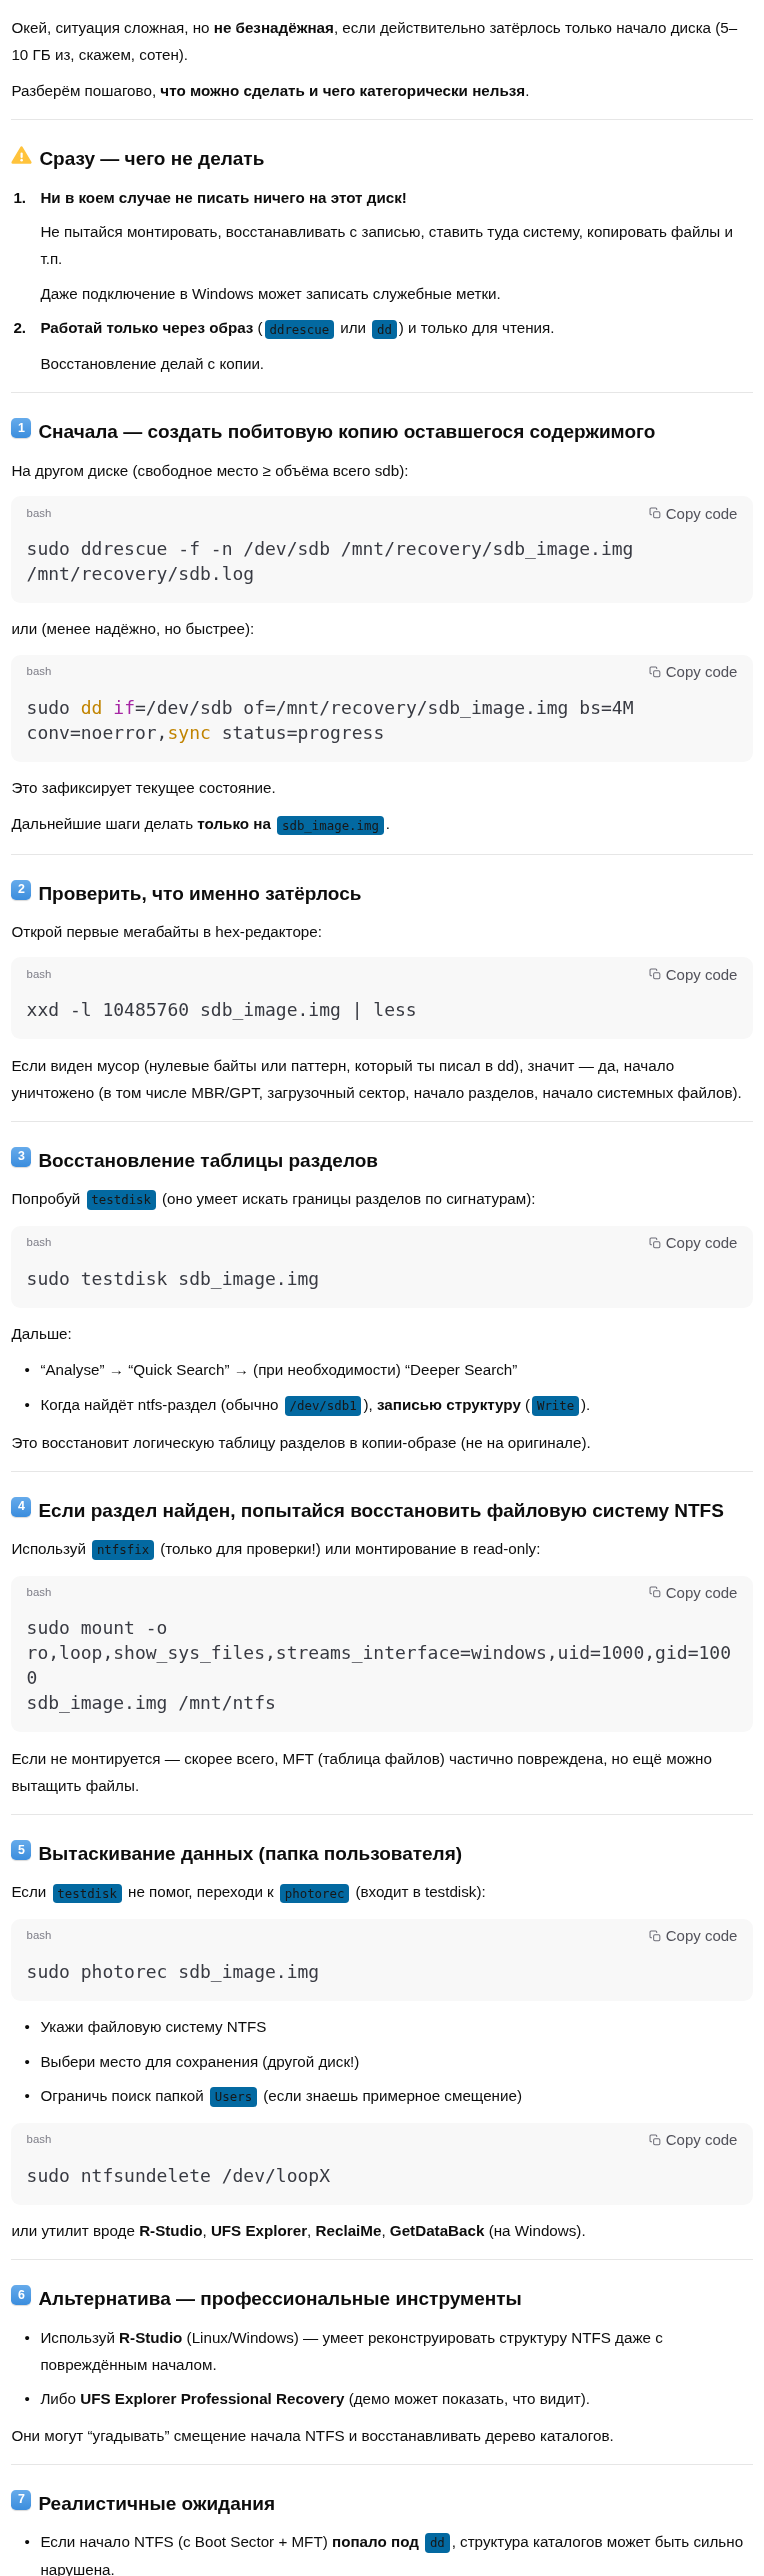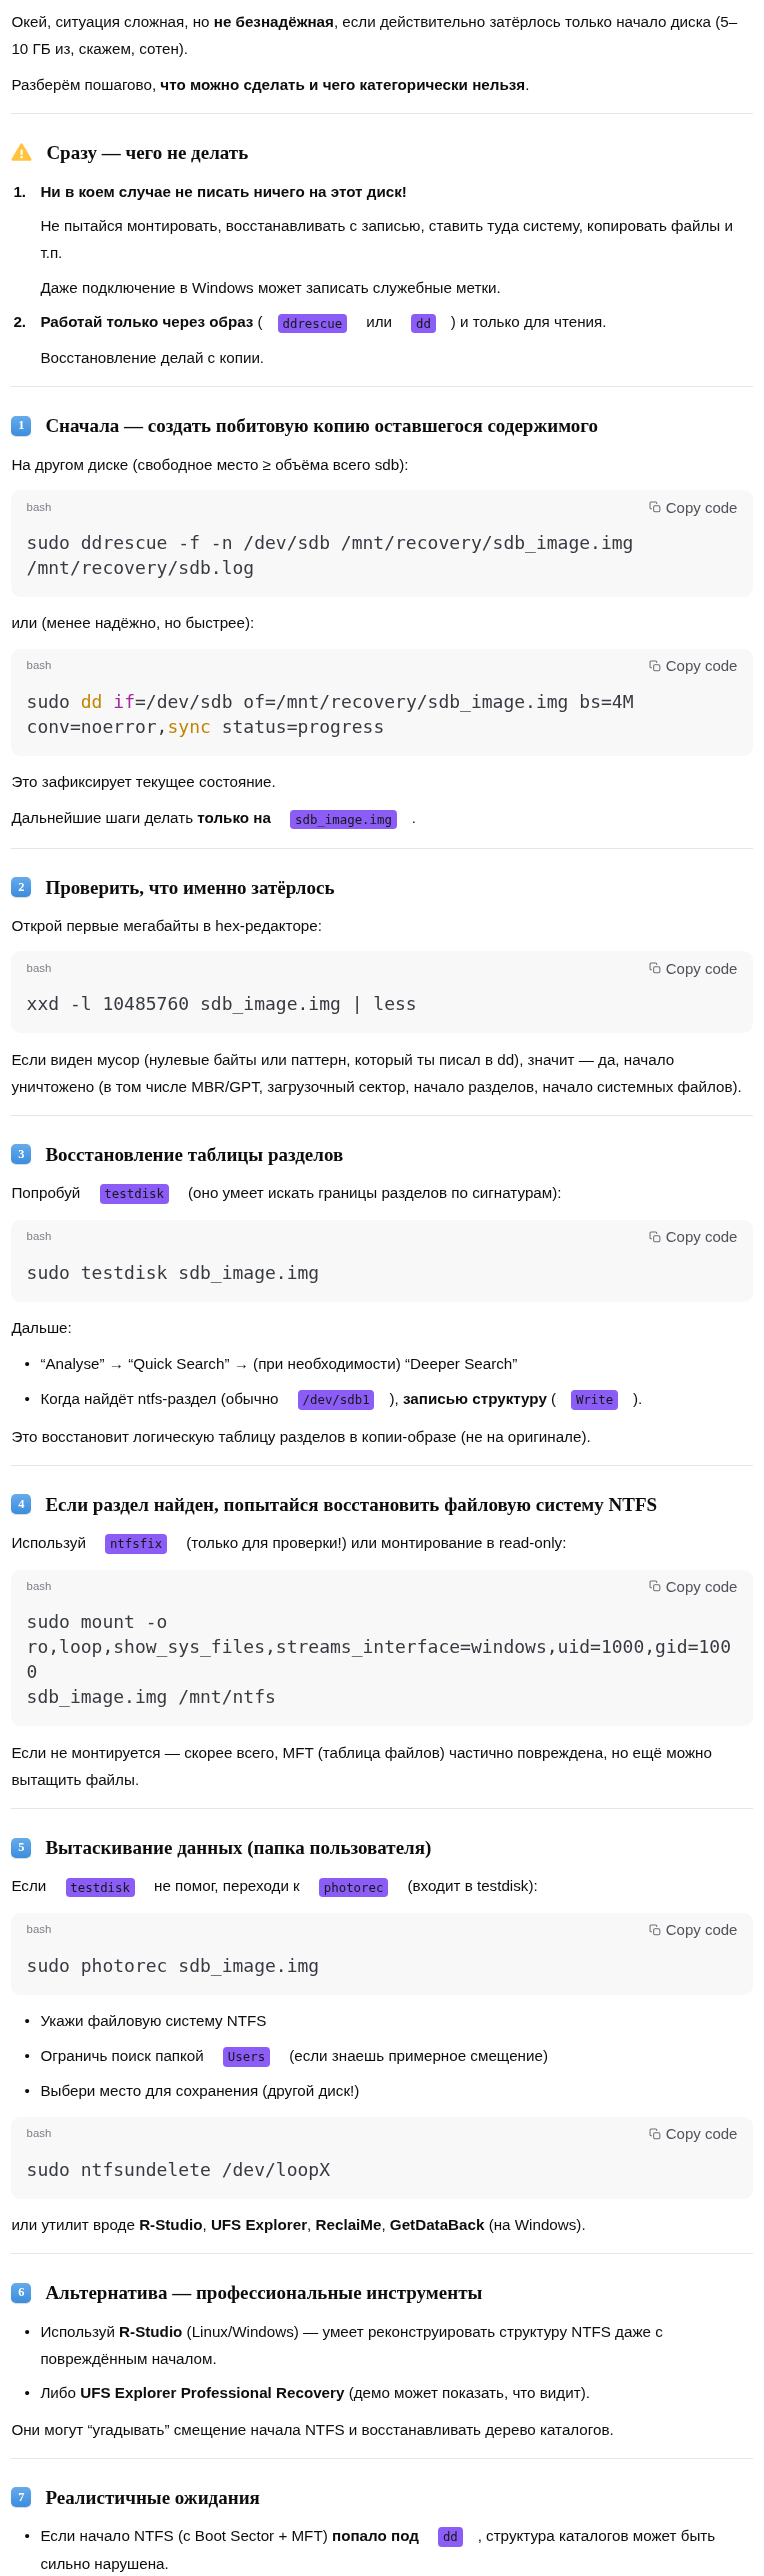--- a/index.html
+++ b/index.html
@@ -4,29 +4,28 @@
 <style>
   html,body{margin:0;padding:0;background:#ffffff;}
   body{
     width:764px;
     color:#0d0d0d;
     font-family:"Liberation Sans","DejaVu Sans",sans-serif;
     font-size:15.2px;
     -webkit-font-smoothing:antialiased;
   }
   .content{padding:7.6px 11.4px 9.5px 11.4px;}
-  .content > :first-child{margin-top:0;}
+  .content > :first-child{margin-top:6px;}
   p{margin:9.5px 0;line-height:27px;font-size:15.2px;}
   strong{font-weight:700;}
   hr{border:none;border-top:1px solid #e6e6e6;margin:15.2px 0 0 0;height:0;}
   h3{
-    display:flex;align-items:center;gap:14px;
+    display:flex;align-items:flex-start;gap:7px;
     font-size:19px;font-weight:700;line-height:27px;
     margin:25px 0 11.4px 0;
-    font-family:Liberation Serif, serif;
   }
   .keycap{
     flex:0 0 auto;width:20px;height:20px;border-radius:4.8px;
     background:linear-gradient(180deg,#66abeb 0%,#3b8ddd 100%);
     color:#fff;font-size:12.4px;font-weight:700;
     display:inline-flex;align-items:center;justify-content:center;
     box-shadow:0 1px 1px rgba(0,0,0,.15);
   }
   .warn-icon{flex:0 0 auto;display:inline-flex;}
   
@@ -47,22 +46,22 @@
   .codeblock pre{
     margin:0;padding:9.5px 15.2px 17px 15.2px;
     font-family:"DejaVu Sans Mono","Liberation Mono",monospace;
     font-size:18px;line-height:25px;color:#383a42;
     white-space:pre-wrap;word-break:break-word;
   }
   .tok-o{color:#c18401;}
   .tok-p{color:#a626a4;}
   code.ic{
     font-family:"DejaVu Sans Mono","Liberation Mono",monospace;
-    font-size:12.4px;background:#8b5cf6;border-radius:3.8px;
-    padding:1.9px 4.8px 2.9px 4.8px;margin:0 15px;color:#171717;
+    font-size:12.4px;background:#0369a1;border-radius:3.8px;
+    padding:1.9px 4.8px 2.9px 4.8px;margin:0 2px;color:#171717;
     white-space:nowrap;
   }
   ol,ul{margin:9.5px 0;padding-left:29px;list-style:none;}
   li{position:relative;margin:7.6px 0;line-height:27px;}
   li p{margin:7.6px 0;}
   li p:first-child{margin-top:0;}
   li .ol-mark{position:absolute;left:-27px;font-weight:700;}
   ul li::before{
     content:"•";position:absolute;left:-16px;top:0;
     font-size:15.2px;line-height:27px;color:#0d0d0d;
@@ -220,24 +219,24 @@
           <span>Copy code</span>
         </button>
       </div>
       <pre><code>sudo photorec sdb_image.img</code></pre>
     </div>
     <ul>
       <li>
         <p>Укажи файловую систему NTFS</p>
       </li>
       <li>
+        <p>Выбери место для сохранения (другой диск!)</p>
+      </li>
+      <li>
         <p>Ограничь поиск папкой <code class="ic">Users</code> (если знаешь примерное смещение)</p>
-      </li>
-      <li>
-        <p>Выбери место для сохранения (другой диск!)</p>
       </li>
     </ul>
     <div class="codeblock">
       <div class="cb-head">
         <span class="cb-lang">bash</span>
         <button class="cb-copy">
           <svg width="12.4" height="12.4" viewBox="0 0 24 24" fill="none" stroke="#6b6b76" stroke-width="2" stroke-linecap="round" stroke-linejoin="round">
             <rect x="9" y="9" width="12" height="12" rx="2.5"></rect>
             <path d="M5 15H4a2 2 0 0 1-2-2V4a2 2 0 0 1 2-2h9a2 2 0 0 1 2 2v1"></path>
           </svg>

